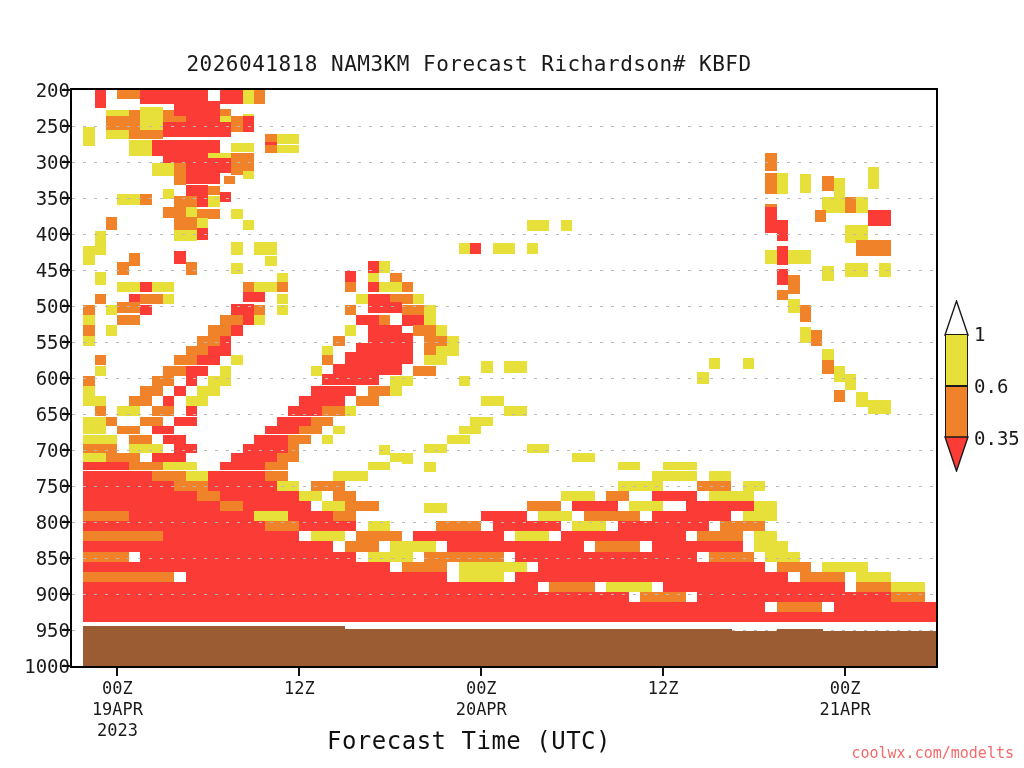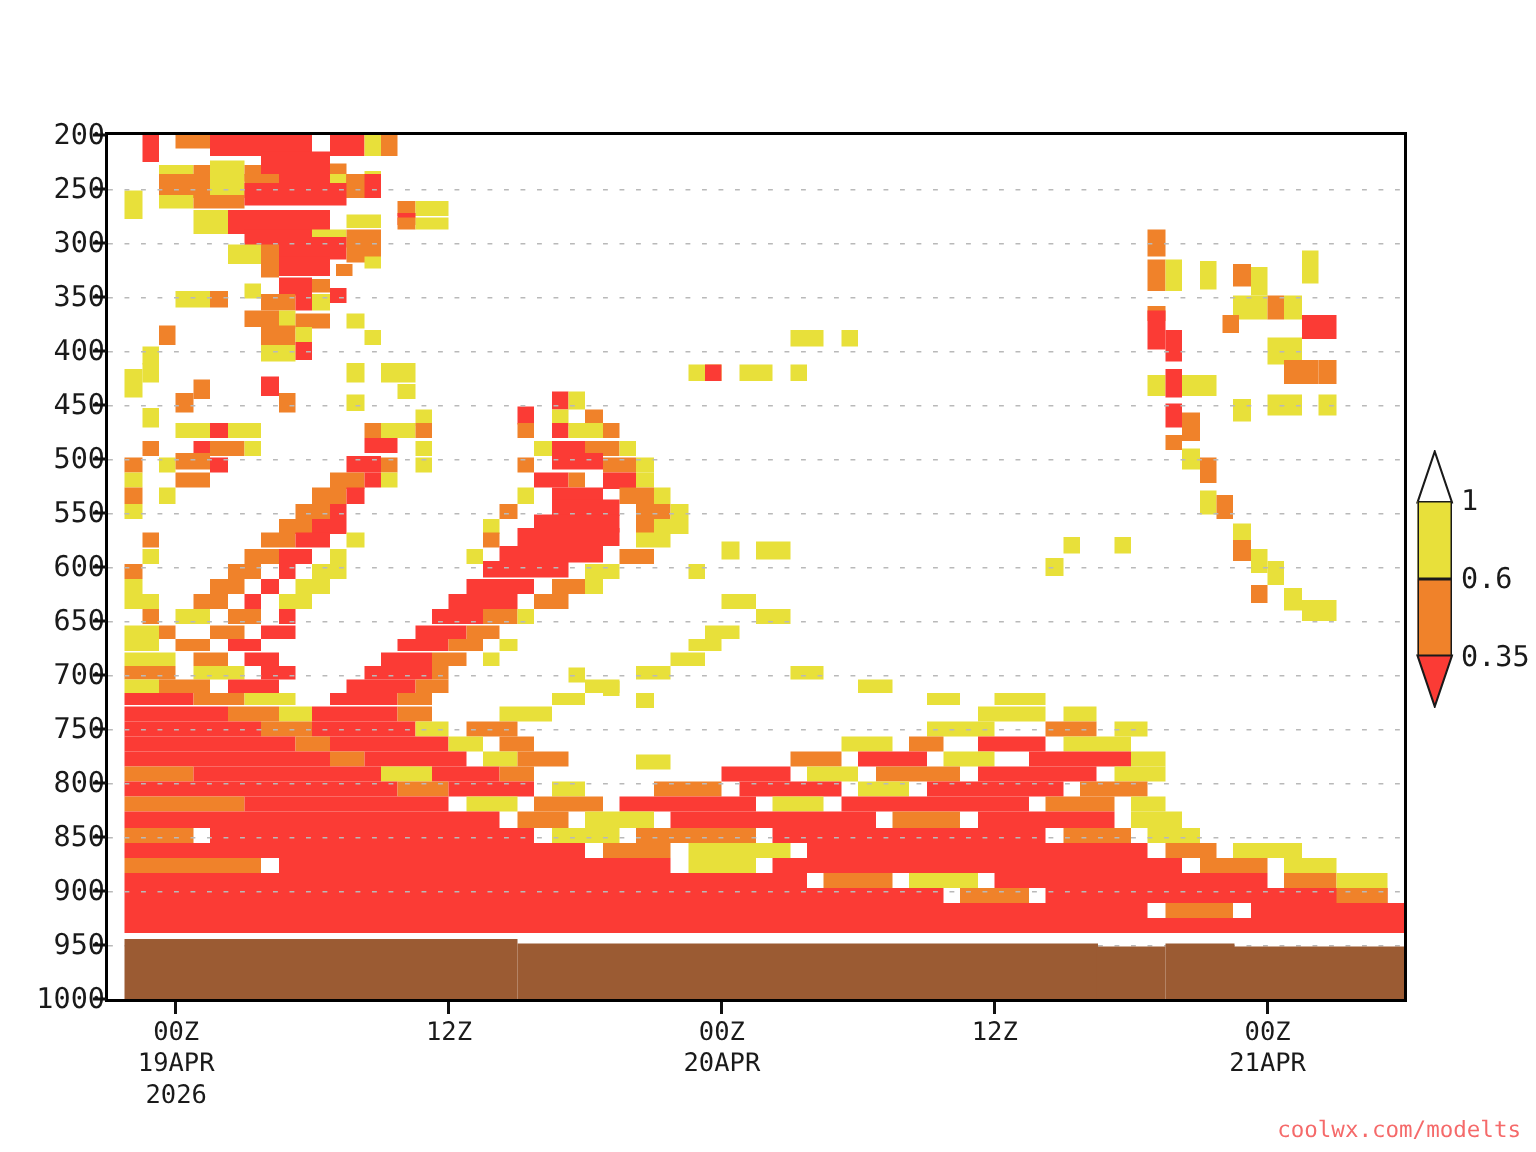--- a/index.html
+++ b/index.html
@@ -81,20 +81,21 @@
     position:absolute; left:36px; font-size:19px; color:#1a1a1a;
     line-height:1; white-space:nowrap;
     font-family:"DejaVu Sans Mono","Liberation Mono",monospace;
   }
 </style>
 </head>
 <body>
 
 <div id="stage">
 
+  <div id="chart-title">2026041818 NAM3KM Forecast Richardson# KBFD</div>
 
   <div id="plot-frame">
     <div id="cells-layer">
         <div class="cell" style="left: 22.74px; top: -0.36px; width: 11.37px; height: 18px; background: rgb(251, 59, 53);"></div>
         <div class="cell" style="left: 45.47px; top: -1.44px; width: 22.74px; height: 10.08px; background: rgb(240, 130, 42);"></div>
         <div class="cell" style="left: 68.21px; top: -6.48px; width: 68.21px; height: 20.16px; background: rgb(251, 59, 53);"></div>
         <div class="cell" style="left: 147.79px; top: -6.48px; width: 22.74px; height: 20.16px; background: rgb(251, 59, 53);"></div>
         <div class="cell" style="left: 170.53px; top: -6.48px; width: 11.37px; height: 20.16px; background: rgb(232, 224, 58);"></div>
         <div class="cell" style="left: 181.89px; top: -6.48px; width: 11.37px; height: 20.16px; background: rgb(240, 130, 42);"></div>
         <div class="cell" style="left: 34.11px; top: 20.16px; width: 22.74px; height: 7.2px; background: rgb(232, 224, 58);"></div>
@@ -538,32 +539,33 @@
       <div class="ytick-label" style="top: 621px;">950</div>
       <div class="ytick-mark" style="top: 629px;"></div>
       <div class="ytick-label" style="top: 657px;">1000</div>
       <div class="ytick-mark" style="top: 665px;"></div>
     </div>
 
   <div id="x-axis">
       <div class="xtick-mark" style="left: 116.474px;"></div>
       <div class="xtick-label xtick-l1" style="left: 117.474px;">00Z</div>
       <div class="xtick-label xtick-l2" style="left: 117.474px;">19APR</div>
-      <div class="xtick-label xtick-l3" style="left: 117.474px;">2026</div>
+      <div class="xtick-label xtick-l3" style="left: 117.474px;">2023</div>
       <div class="xtick-mark" style="left: 298.368px;"></div>
       <div class="xtick-label xtick-l1" style="left: 299.368px;">12Z</div>
       <div class="xtick-mark" style="left: 480.263px;"></div>
       <div class="xtick-label xtick-l1" style="left: 481.263px;">00Z</div>
       <div class="xtick-label xtick-l2" style="left: 481.263px;">20APR</div>
       <div class="xtick-mark" style="left: 662.158px;"></div>
       <div class="xtick-label xtick-l1" style="left: 663.158px;">12Z</div>
       <div class="xtick-mark" style="left: 844.053px;"></div>
       <div class="xtick-label xtick-l1" style="left: 845.053px;">00Z</div>
       <div class="xtick-label xtick-l2" style="left: 845.053px;">21APR</div>
     </div>
+  <div id="x-axis-title">Forecast Time (UTC)</div>
 
   <div id="colorbar">
     <div class="cb-cap" id="cb-cap-top" style="top: 0px;"><svg width="25" height="36" viewBox="0 0 25 36">
           <polygon points="12.5,1 24,35 1,35" fill="#ffffff" stroke="#1a1a1a" stroke-width="1.4"></polygon>
         </svg></div>
     <div id="cb-body">
         <div class="cb-seg" style="top: 0px; height: 52px; background: rgb(232, 224, 58);"></div>
         <div class="cb-seg" style="top: 52px; height: 52px; background: rgb(240, 130, 42);"></div>
       </div>
     <div class="cb-cap" id="cb-cap-bot" style="top: 136px;"><svg width="25" height="36" viewBox="0 0 25 36">

